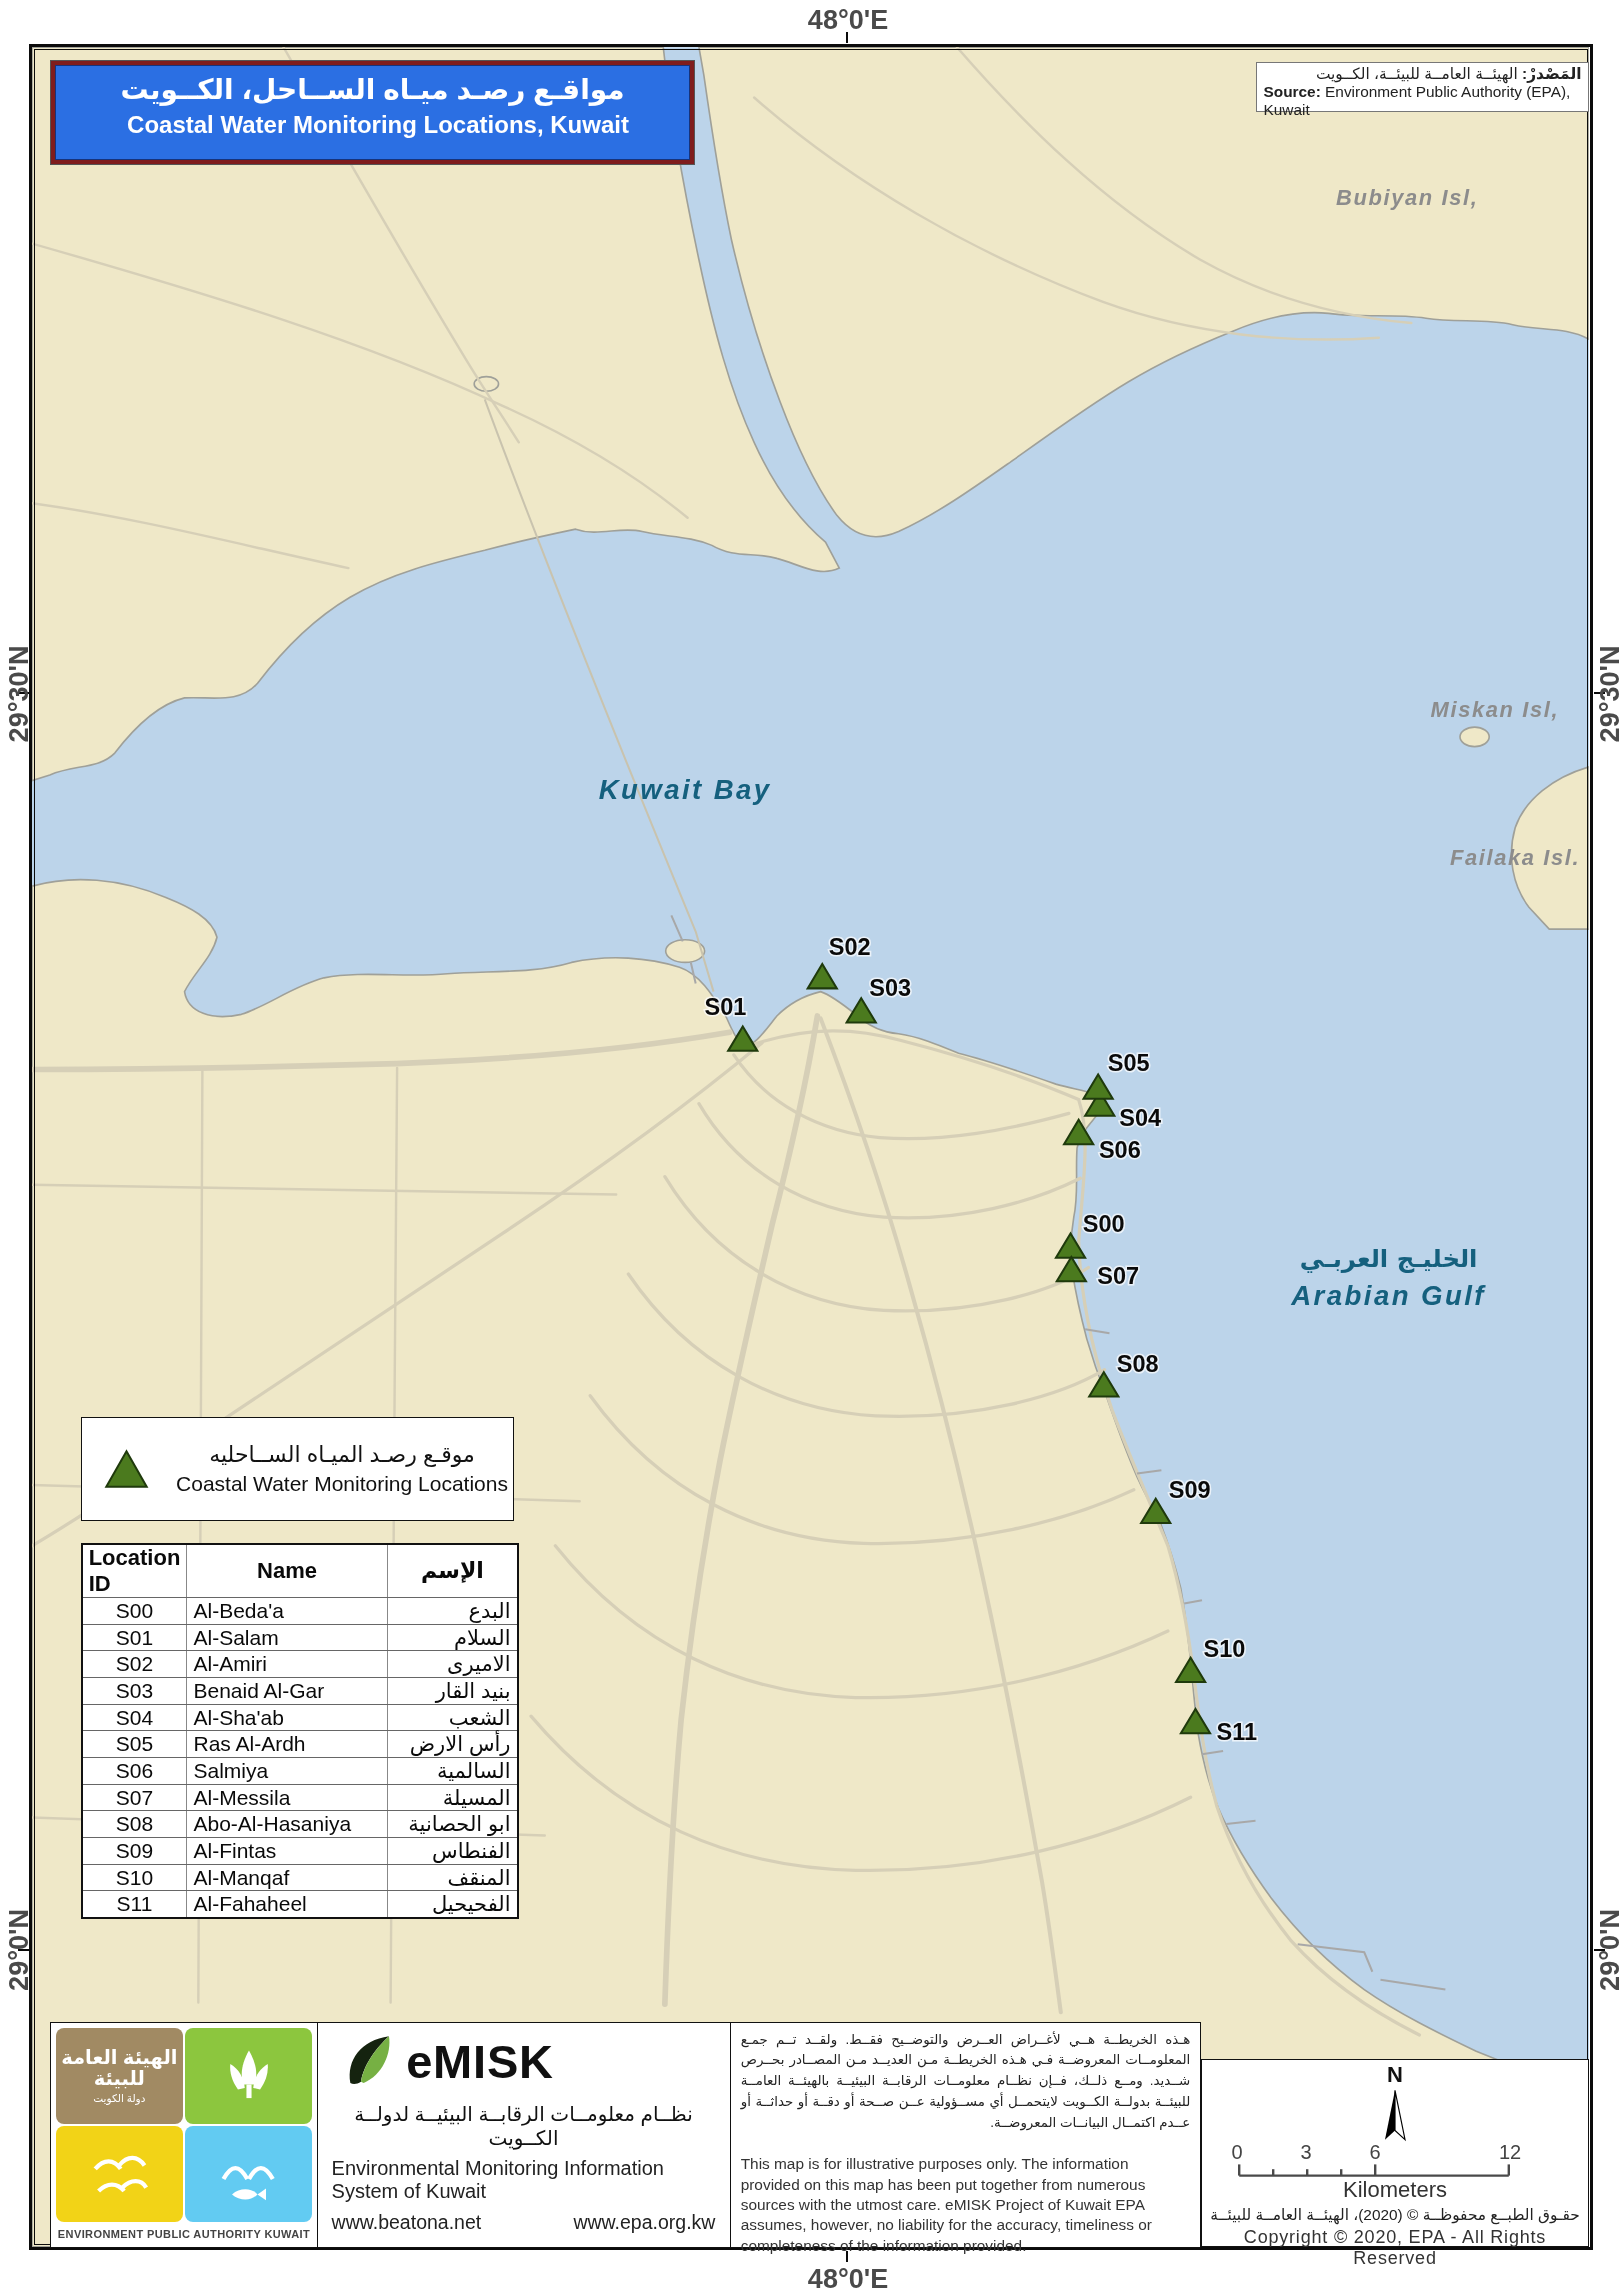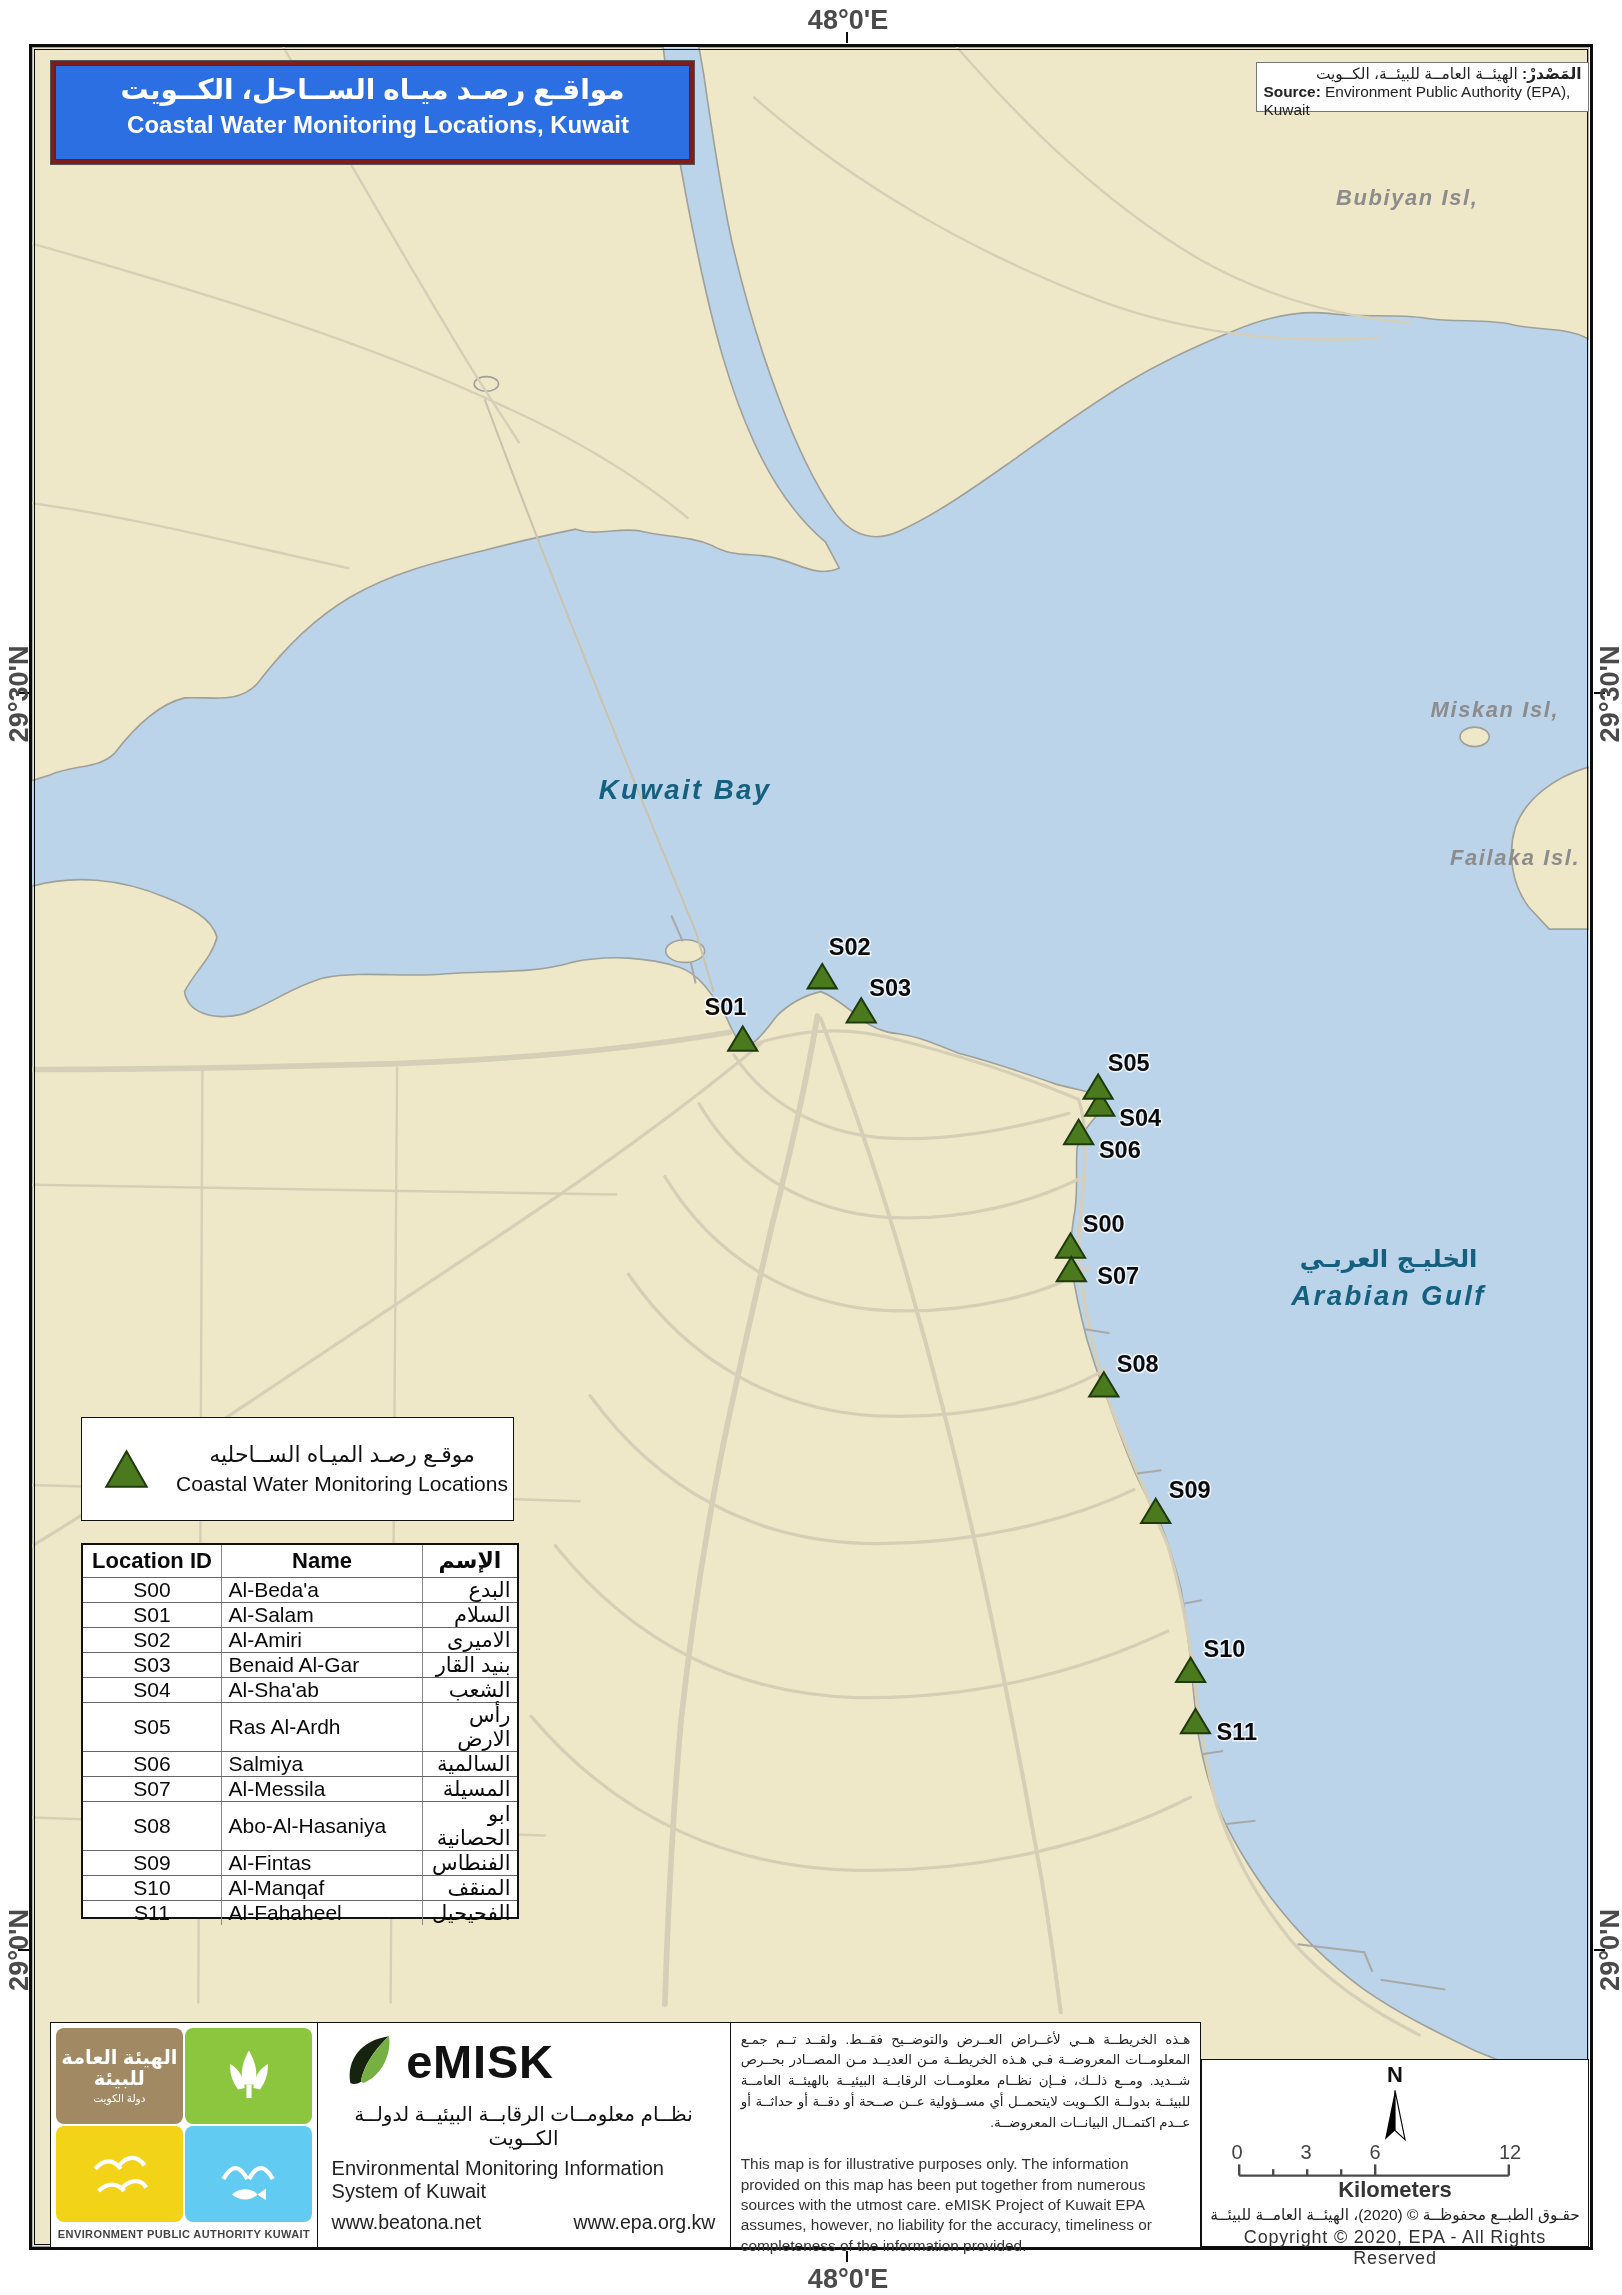--- a/index.html
+++ b/index.html
@@ -48,21 +48,21 @@
   .legend-txt{flex:1;text-align:center;}
   .legend-ar{font-size:22px;color:#111;direction:rtl;}
   .legend-en{font-size:21px;color:#111;margin-top:3.2px;}
   
   .stable{position:absolute;left:81px;top:1543px;width:438px;height:376px;background:#fff;
           border:2px solid #111;box-sizing:border-box;display:flex;flex-direction:column;font-size:21px;color:#0a0a0a;}
   .trow{display:flex;flex:1;border-bottom:0.8px solid #666;align-items:stretch;}
   .trow:last-child{border-bottom:none;}
   .thead{font-weight:bold;font-size:22px;}
   .tc{display:flex;align-items:center;border-right:0.8px solid #888;padding:0 6.5px;box-sizing:border-box;}
-  .c-id{width:139px;justify-content:center;}
+  .c-id{width:104px;justify-content:center;}
   .c-name{width:201px;justify-content:flex-start;}
   .c-ar{flex:1;justify-content:flex-start;direction:rtl;border-right:none;}
   
   .fbox{position:absolute;background:#fff;border:1.6px solid #111;box-sizing:border-box;}
   .epa-box{left:50px;top:2022px;width:268px;height:226px;display:flex;flex-direction:column;align-items:center;padding-top:4.9px;}
   .epa-grid{display:grid;grid-template-columns:127px 127px;grid-template-rows:96px 96px;gap:2.4px;}
   .tile{display:flex;align-items:center;justify-content:center;border-radius:8px;}
   .t-brown{background:#A18A63;flex-direction:column;color:#fff;direction:rtl;text-align:center;line-height:1.05;}
   .t-brown .l1{font-size:19.5px;font-weight:bold;}
   .t-brown .l2{font-size:10.5px;margin-top:4.9px;}
@@ -78,21 +78,21 @@
   .emisk-urls{display:flex;justify-content:space-between;font-size:19.5px;color:#222;margin-top:8px;}
   .disc-box{left:730px;top:2022px;width:471px;height:226px;padding:6.5px 9.7px;box-sizing:border-box;}
   .disc-ar{font-size:13.4px;color:#222;direction:rtl;text-align:justify;line-height:1.55;}
   .disc-en{font-size:15.4px;color:#333;line-height:1.32;margin-top:21px;}
   .scale-box{left:1201px;top:2059px;width:388px;height:188px;}
   .north{position:absolute;left:0;right:0;top:1.6px;text-align:center;}
   .north-n{font-size:22px;font-weight:bold;color:#111;}
   .scale-nums{position:absolute;top:81px;left:0;width:100%;height:21px;}
   .scale-nums span{position:absolute;transform:translateX(-50%);font-size:20px;color:#444;}
   .scale-svg{position:absolute;top:102px;left:0;}
-  .kil{position:absolute;top:117px;left:0;width:100%;text-align:center;font-size:22px;font-weight:bold;color:#333;}
+  .kil{position:absolute;top:117px;left:0;width:100%;text-align:center;font-size:22px;font-weight:normal;color:#333;}
   .cp-ar{position:absolute;top:146px;left:0;width:100%;text-align:center;font-size:15.4px;color:#222;direction:rtl;}
   .cp-en{position:absolute;top:167px;left:0;width:100%;text-align:center;font-size:18px;color:#333;letter-spacing:0.8px;}
 </style>
 </head>
 <body>
 
 <div class="page">
 
   <svg class="map-svg" width="1557" height="2200" viewBox="40 58 1919 2711">
 

